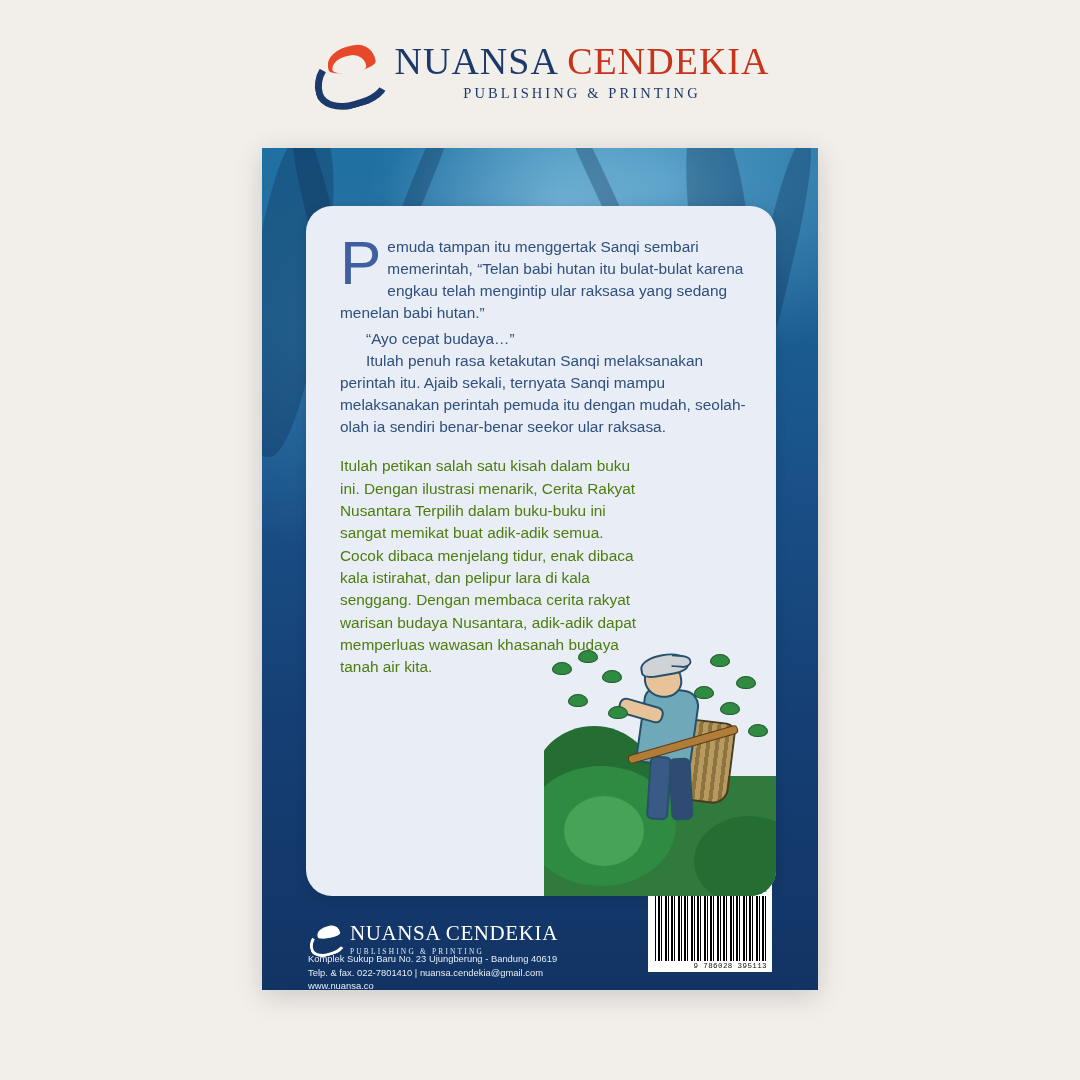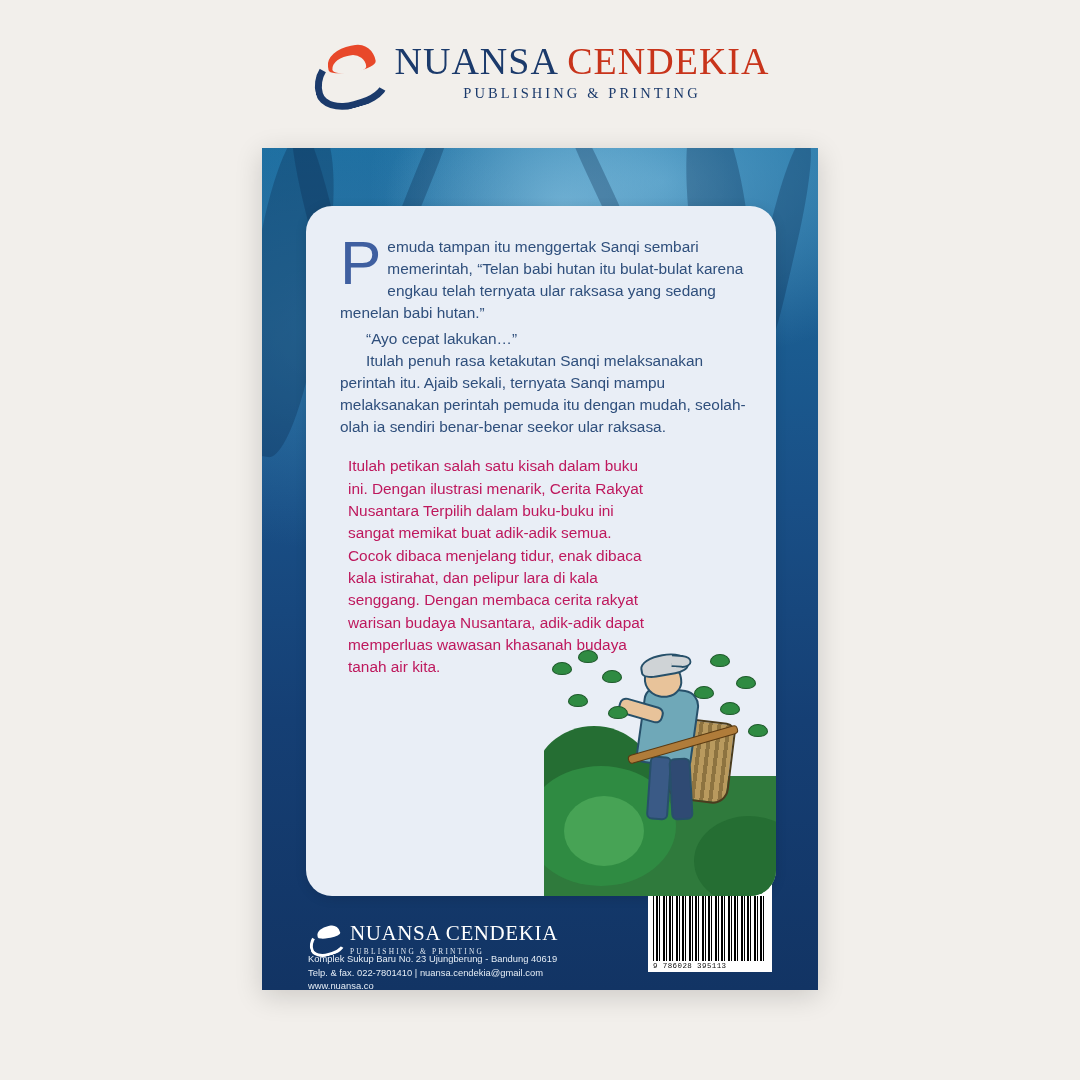--- a/index.html
+++ b/index.html
@@ -158,22 +158,22 @@
     padding: 2px 4px 0 0;
     margin-right: 2px;
   }
   .indent {
     text-indent: 26px;
   }
   .blurb2 {
     font-family: "Liberation Sans", sans-serif;
     font-size: 15.4px;
     line-height: 1.45;
-    color: #be185d;
-    margin: 18px 0 0 8px;
+    color: #4d7c0f;
+    margin: 18px 0 0 0;
     width: 300px;
   }
 
   
   .illus {
     position: absolute;
     right: 0;
     bottom: 0;
     width: 232px;
     height: 260px;
@@ -357,21 +357,21 @@
     position: absolute;
     right: 46px;
     bottom: 18px;
     width: 124px;
     height: 88px;
     background: #ffffff;
     padding: 3px 5px 2px 5px;
     box-sizing: border-box;
     display: flex;
     flex-direction: column;
-    align-items: flex-start;
+    align-items: flex-end;
   }
   .barcode-box .isbn-top {
     font-family: "Liberation Mono", monospace;
     font-size: 6px;
     letter-spacing: 0.2px;
     color: #111;
     margin-bottom: 2px;
   }
   .barcode-box .bars {
     flex: 1;
@@ -443,23 +443,23 @@
       <div class="leafcluster" style="left:64px; top:70px;"></div>
       <div class="leafcluster" style="left:166px; top:18px;"></div>
       <div class="leafcluster" style="left:192px; top:40px;"></div>
       <div class="leafcluster" style="left:176px; top:66px;"></div>
       <div class="leafcluster" style="left:204px; top:88px;"></div>
       <div class="leafcluster" style="left:150px; top:50px;"></div>
     </div>
 
     <div class="panel-inner">
       <p class="blurb first">
-        <span class="dropcap">P</span><span>emuda tampan itu menggertak Sanqi sembari memerintah, “Telan babi hutan itu bulat-bulat karena engkau telah ternyata ular raksasa yang sedang menelan babi hutan.”</span>
+        <span class="dropcap">P</span><span>emuda tampan itu menggertak Sanqi sembari memerintah, “Telan babi hutan itu bulat-bulat karena engkau telah mengintip ular raksasa yang sedang menelan babi hutan.”</span>
       </p>
-      <p class="blurb indent">“Ayo cepat lakukan…”</p>
+      <p class="blurb indent">“Ayo cepat budaya…”</p>
       <p class="blurb indent">Itulah penuh rasa ketakutan Sanqi melaksanakan perintah itu. Ajaib sekali, ternyata Sanqi mampu melaksanakan perintah pemuda itu dengan mudah, seolah-olah ia sendiri benar-benar seekor ular raksasa.</p>
       <p class="blurb2">Itulah petikan salah satu kisah dalam buku ini. Dengan ilustrasi menarik, Cerita Rakyat Nusantara Terpilih dalam buku-buku ini sangat memikat buat adik-adik semua. Cocok dibaca menjelang tidur, enak dibaca kala istirahat, dan pelipur lara di kala senggang. Dengan membaca cerita rakyat warisan budaya Nusantara, adik-adik dapat memperluas wawasan khasanah budaya tanah air kita.</p>
     </div>
   </div>
 
   <div class="cover-footer">
     <div class="foot-logo">
       <div class="mark">
         <div class="sw"></div>
         <div class="sw2"></div>

